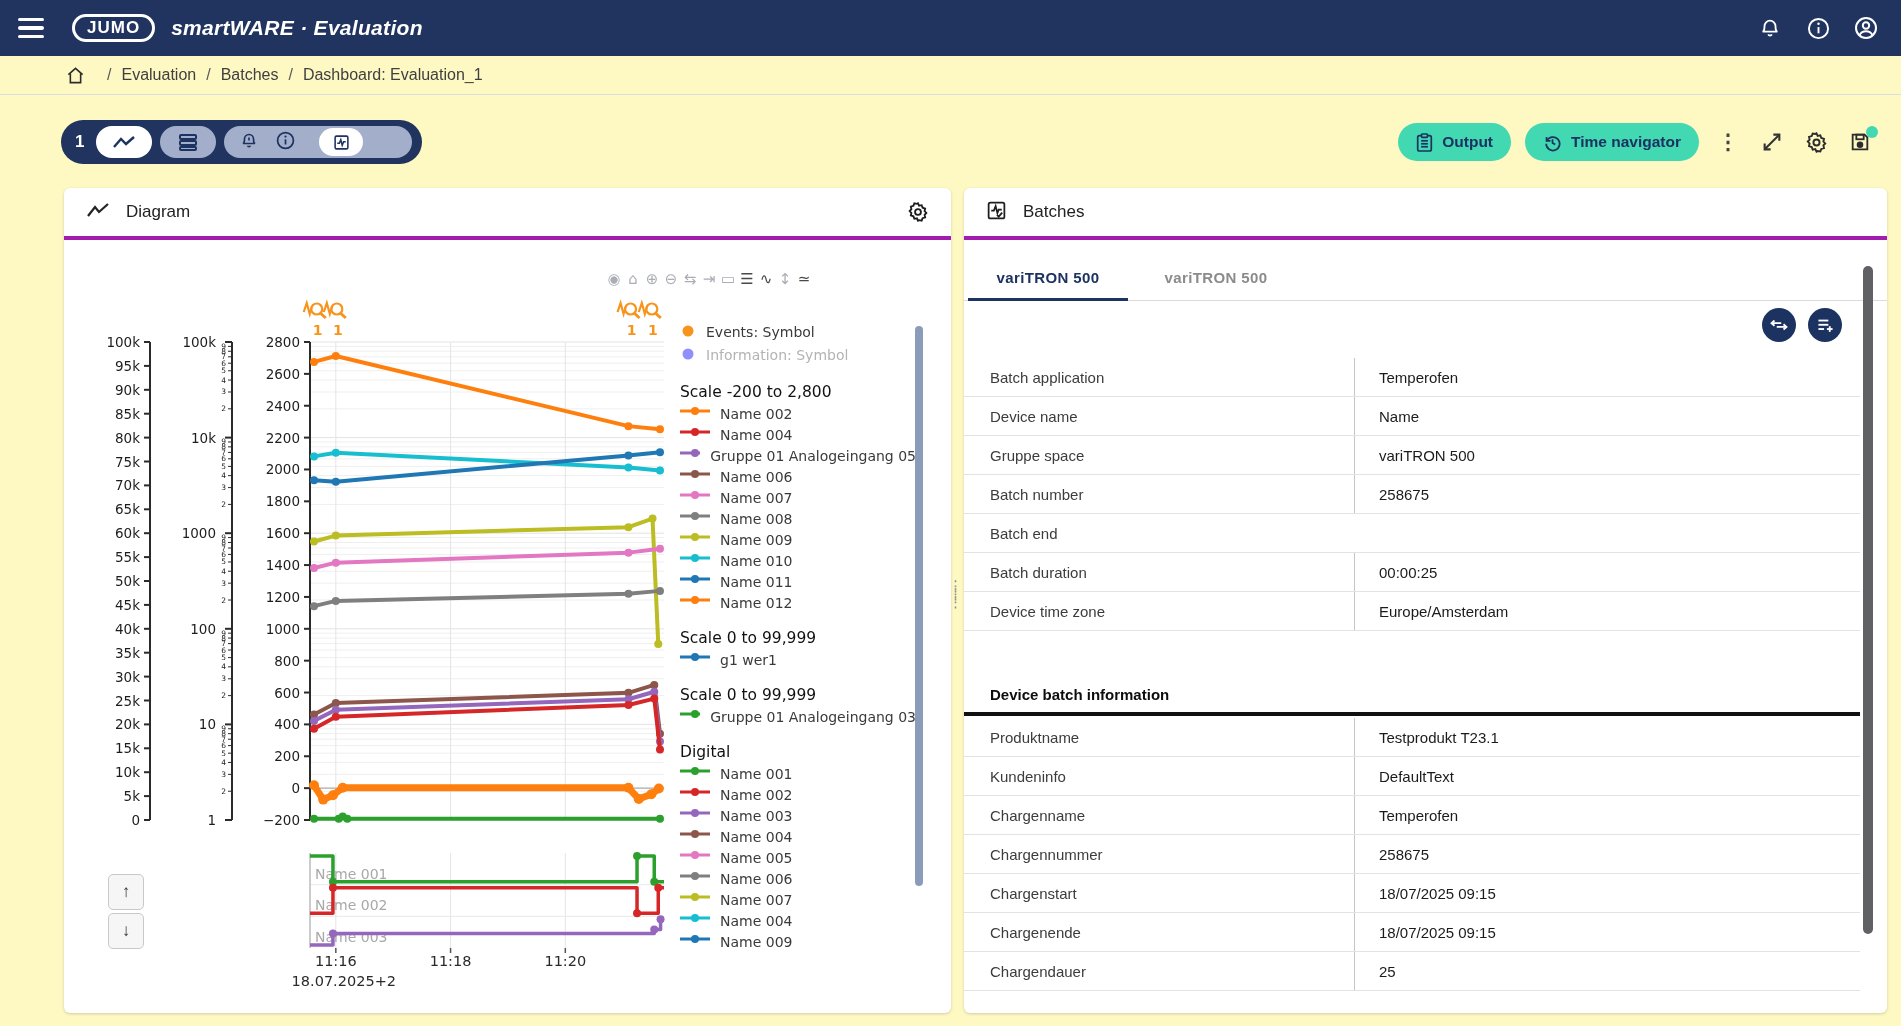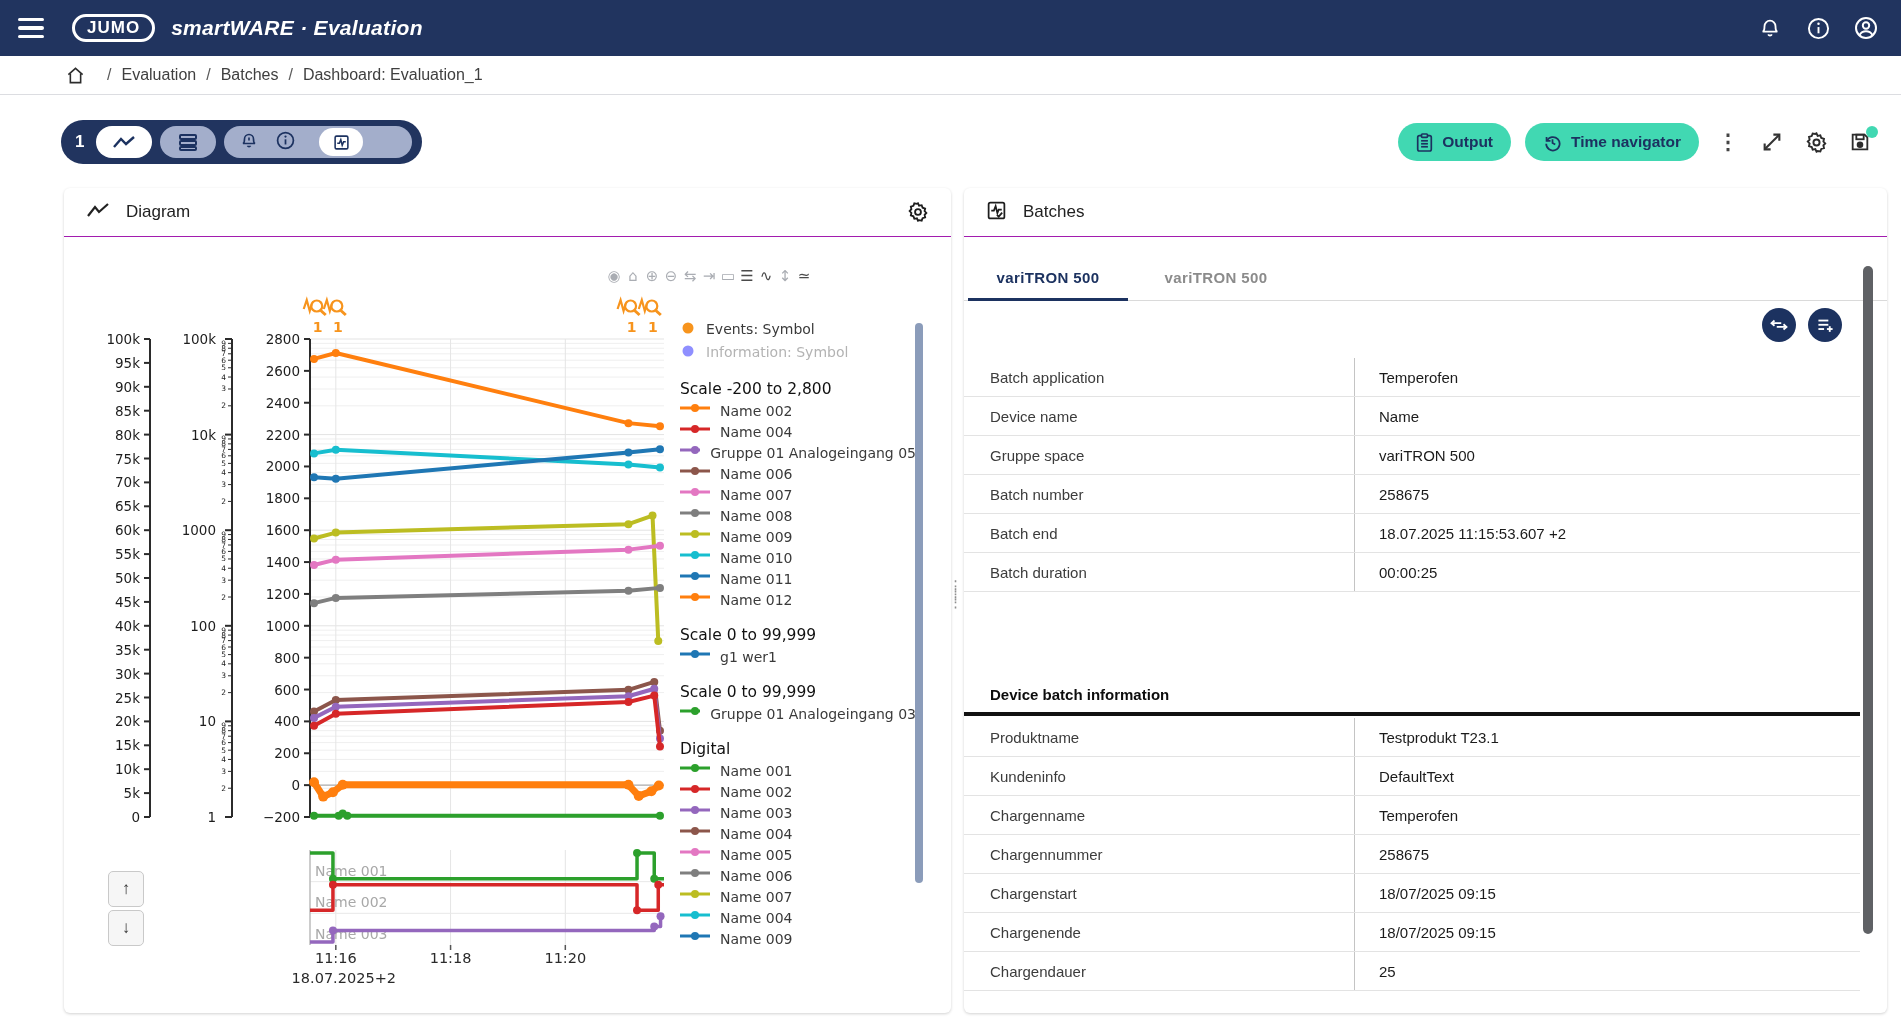--- a/index.html
+++ b/index.html
@@ -1,16 +1,16 @@
 <!DOCTYPE html>
 <html><head>
 <meta charset="utf-8">
 <style>
   html,body{margin:0;padding:0;background:#e8e9ed;font-family:"Liberation Sans",sans-serif;}
-  .app{position:relative;width:1901px;height:1026px;background:#ffffff;overflow:hidden;}
+  .app{position:relative;width:1901px;height:1026px;background:#fef9c3;overflow:hidden;}
 
   
   .navbar{position:absolute;top:0;left:0;width:100%;height:56px;background:#21345f;display:flex;align-items:center;color:#fff;}
   .hamburger{width:26px;height:20px;margin-left:18px;display:flex;flex-direction:column;justify-content:space-between;cursor:pointer;}
   .hamburger span{display:block;height:3.2px;background:#fff;border-radius:2px;}
   .jumo-logo{margin-left:28px;border:3px solid #fff;border-radius:999px;padding:1px 12px;font-weight:700;font-size:17px;letter-spacing:1px;color:#fff;}
   .app-title{margin-left:16px;font-style:italic;font-weight:600;font-size:21px;letter-spacing:.3px;}
   .nav-right{margin-left:auto;display:flex;align-items:center;gap:22px;margin-right:22px;}
   .nav-icon{width:26px;height:26px;display:flex;align-items:center;justify-content:center;cursor:pointer;}
 
@@ -32,21 +32,21 @@
   .tb-right{position:absolute;right:26px;top:8px;display:flex;align-items:center;gap:14px;height:44px;}
   .teal-btn{height:38px;border-radius:19px;background:#41d8b2;color:#1c3260;font-weight:700;font-size:15.5px;display:flex;align-items:center;gap:9px;padding:0 18px;cursor:pointer;border:none;}
   .tb-icon{width:30px;height:30px;display:flex;align-items:center;justify-content:center;cursor:pointer;color:#333;position:relative;}
   .kebab{font-size:21px;font-weight:700;color:#444;letter-spacing:0;}
   .badge-dot{position:absolute;top:-1px;right:-3px;width:12px;height:12px;border-radius:50%;background:#41d8b2;}
 
   
   .card{position:absolute;top:188px;background:#fff;border-radius:6px;box-shadow:0 1px 3px rgba(0,0,0,.18);}
   .card.left{left:64px;width:887px;height:825px;}
   .card.right{left:964px;width:923px;height:825px;}
-  .card-header{height:48px;border-bottom:1px solid #a21caf;display:flex;align-items:center;padding:0 22px;gap:16px;}
+  .card-header{height:48px;border-bottom:4px solid #a21caf;display:flex;align-items:center;padding:0 22px;gap:16px;}
   .card-title{font-size:17px;color:#222;}
   .card-header .spacer{flex:1;}
   .gear-btn{cursor:pointer;display:flex;align-items:center;}
 
   
   .chart-body{position:relative;width:887px;height:776px;}
   #chart-svg{position:absolute;left:0;top:0;}
   .modebar{position:absolute;left:543px;top:30px;display:flex;gap:5px;color:#aaadb3;font-size:15px;font-family:"DejaVu Sans",sans-serif;}
   .modebar span{cursor:pointer;width:14px;text-align:center;}
   .modebar span.dark{color:#4a4a4a;}
@@ -787,25 +787,28 @@
         <div class="kv-row">
           <div class="k">Gruppe space</div>
           <div class="v">variTRON 500</div>
         </div>
         <div class="kv-row">
           <div class="k">Batch number</div>
           <div class="v">258675</div>
         </div>
         <div class="kv-row">
           <div class="k">Batch end</div>
-          <div class="v">18.07.2025 11:15:53.607 +2</div>
         </div>
         <div class="kv-row">
           <div class="k">Batch duration</div>
           <div class="v">00:00:25</div>
+        </div>
+        <div class="kv-row">
+          <div class="k">Device time zone</div>
+          <div class="v">Europe/Amsterdam</div>
         </div>
       </div>
     <div class="section-title">Device batch information</div>
     <div class="black-rule"></div>
     <div class="kv-table" id="device-table" style="top:530px">
         <div class="kv-row">
           <div class="k">Produktname</div>
           <div class="v">Testprodukt T23.1</div>
         </div>
         <div class="kv-row">

